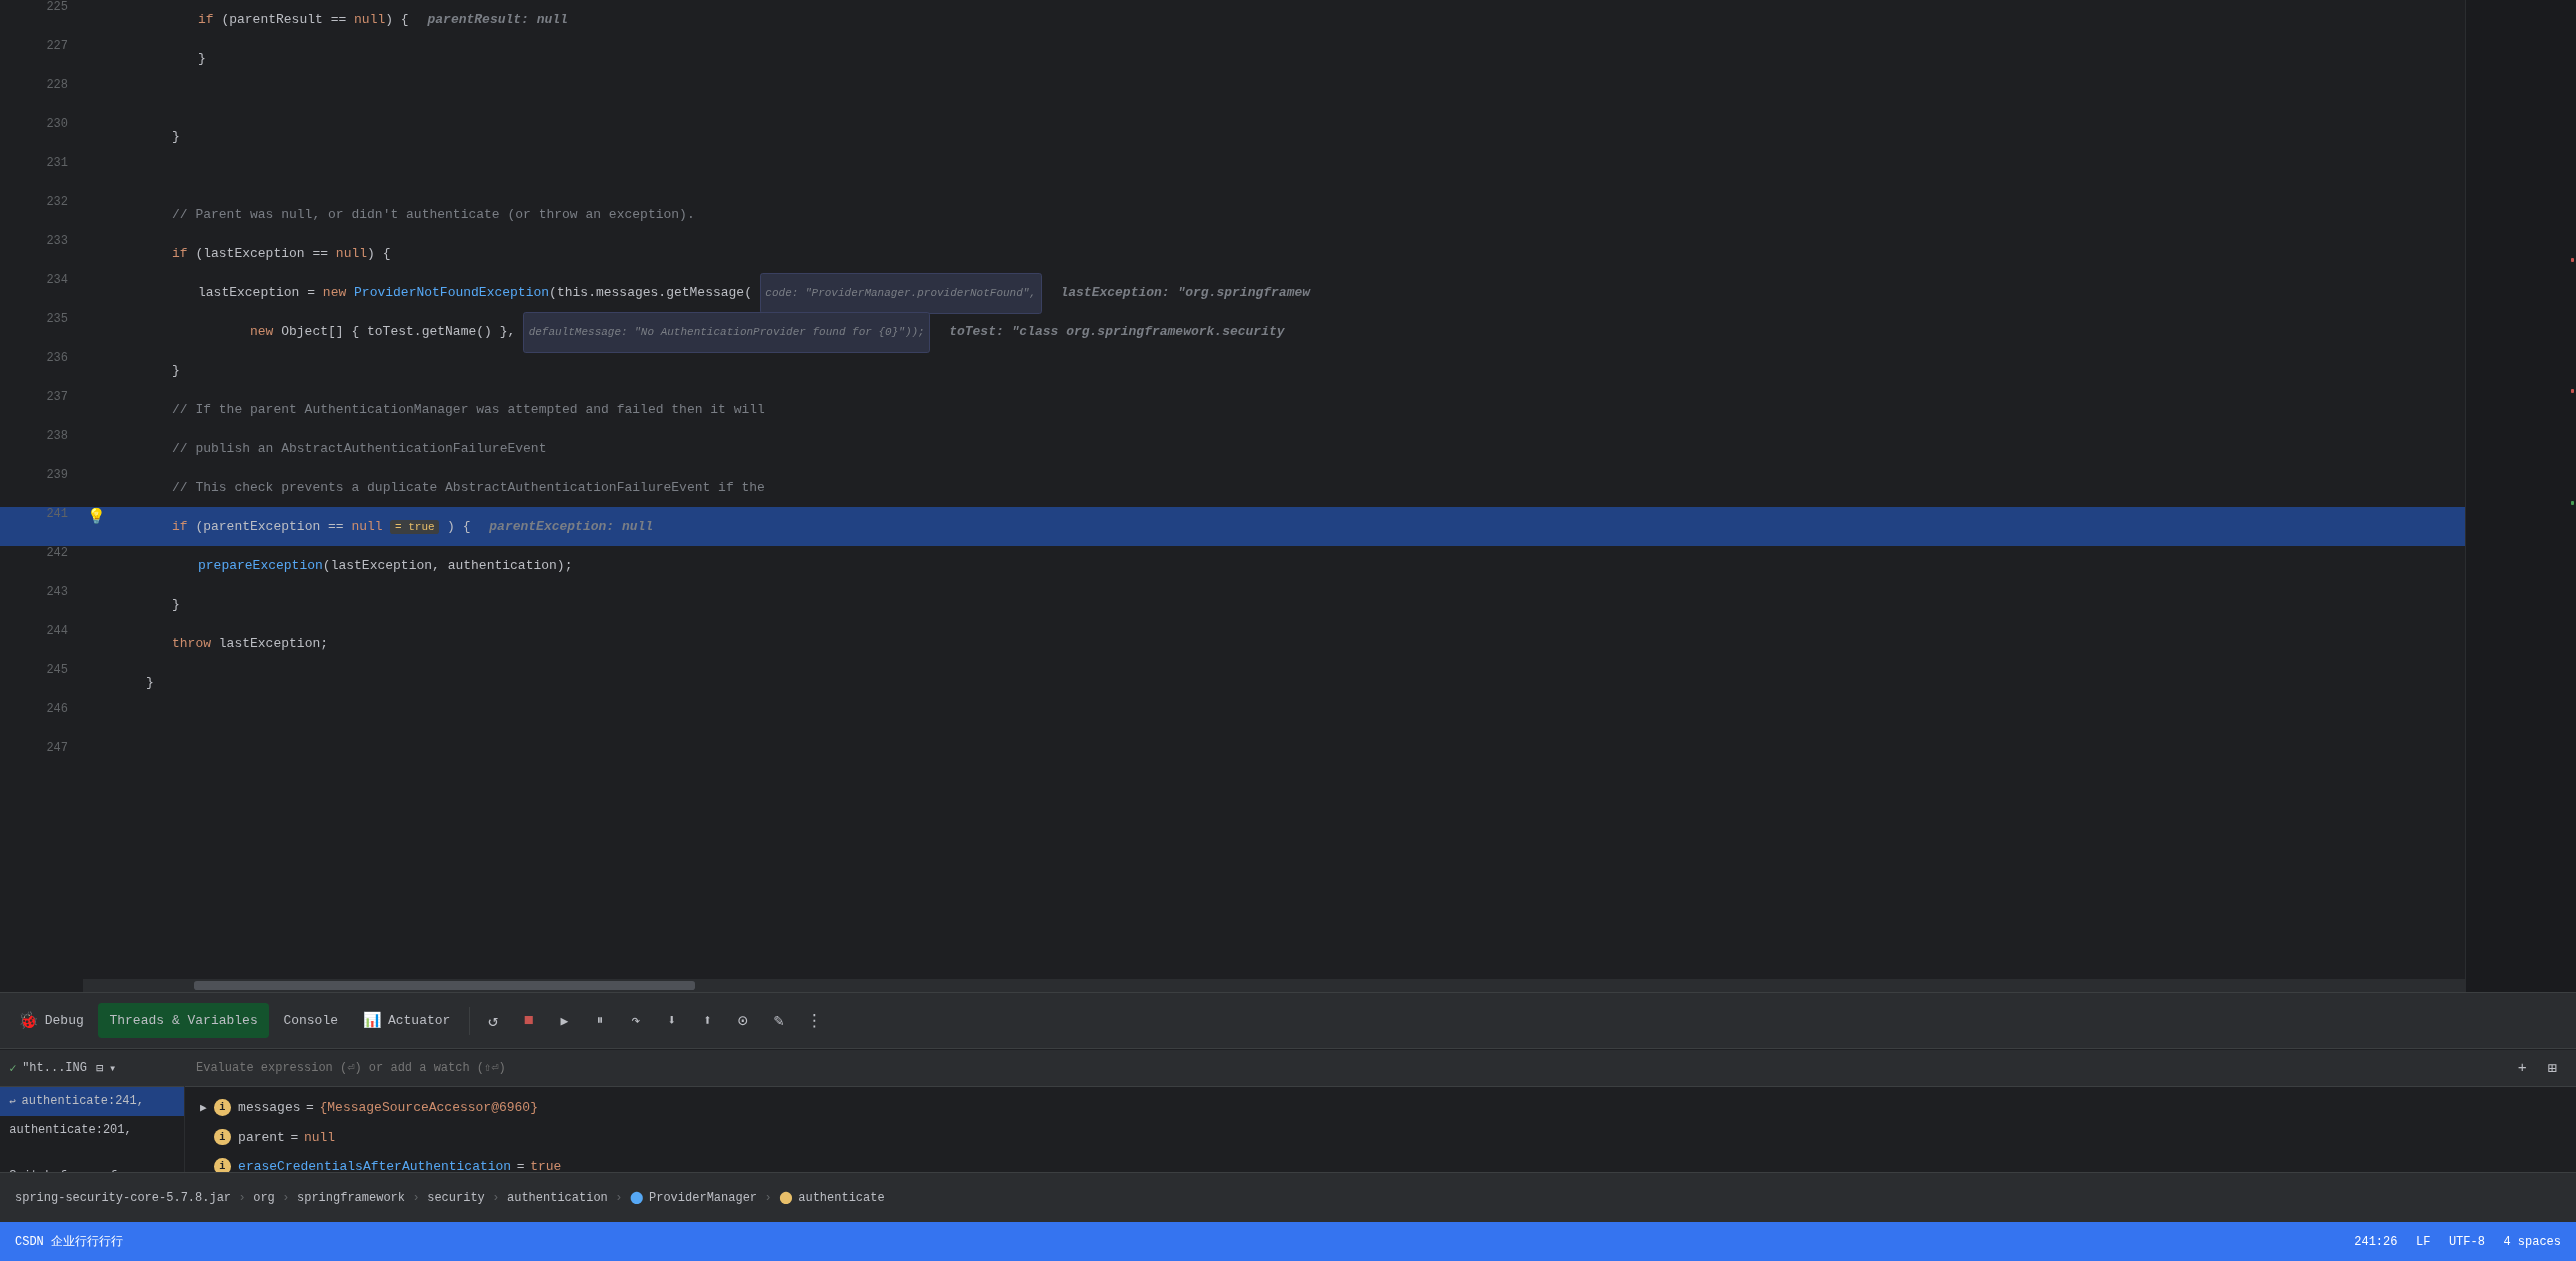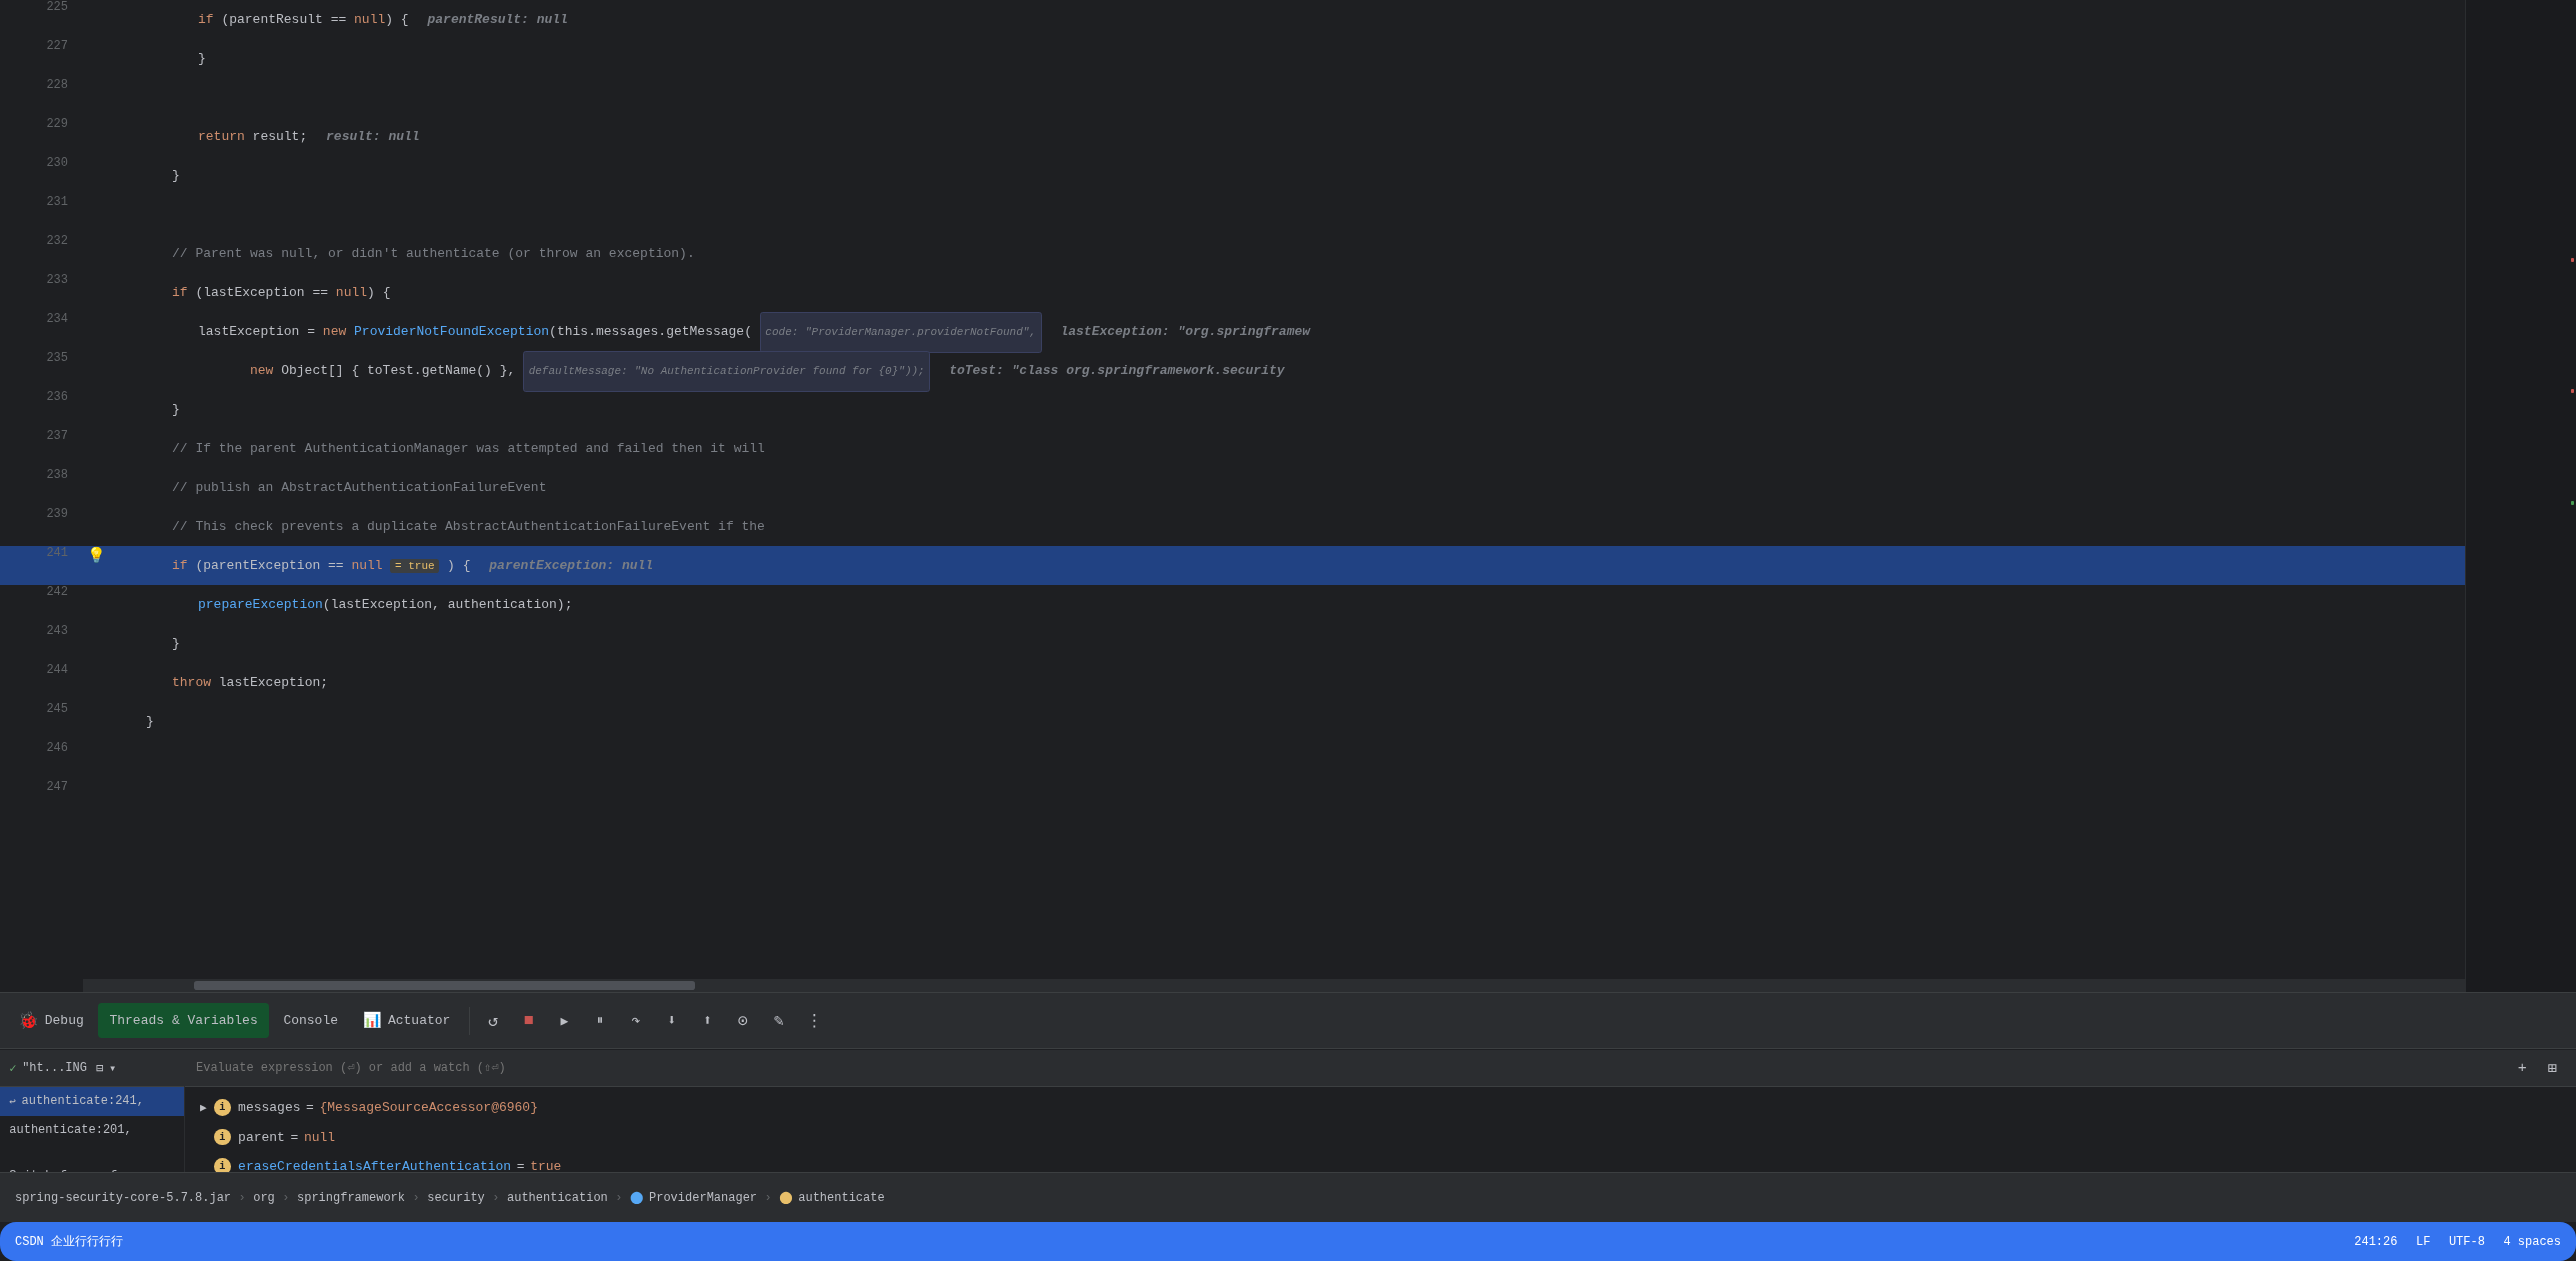--- a/index.html
+++ b/index.html
@@ -308,21 +308,20 @@
       bottom: 0;
       left: 0;
       right: 0;
       height: 39px;
       background: #3574f0;
       display: flex;
       align-items: center;
       padding: 0 15px;
       font-size: 12px;
       color: #ffffff;
-      border-radius: 16px;
     }
 
     .status-left {
       display: flex;
       align-items: center;
       gap: 18.5px;
     }
 
     .status-right {
       margin-left: auto;
@@ -384,25 +383,20 @@
       </div>
       <div class="code-line">
         <span class="line-number">227</span>
         <div class="gutter-icon"></div>
         <div class="line-content" style="padding-left: 87px;">}</div>
       </div>
       <div class="code-line">
         <span class="line-number">228</span>
         <div class="gutter-icon"></div>
         <div class="line-content" style="padding-left: 9.3px;"></div>
-      </div>
-      <div class="code-line">
-        <span class="line-number">229</span>
-        <div class="gutter-icon"></div>
-        <div class="line-content" style="padding-left: 87px;"><span class="kw">return</span> result;  <span class="hint">result: null</span></div>
       </div>
       <div class="code-line">
         <span class="line-number">230</span>
         <div class="gutter-icon"></div>
         <div class="line-content" style="padding-left: 61px;">}</div>
       </div>
       <div class="code-line">
         <span class="line-number">231</span>
         <div class="gutter-icon"></div>
         <div class="line-content" style="padding-left: 9.3px;"></div>

